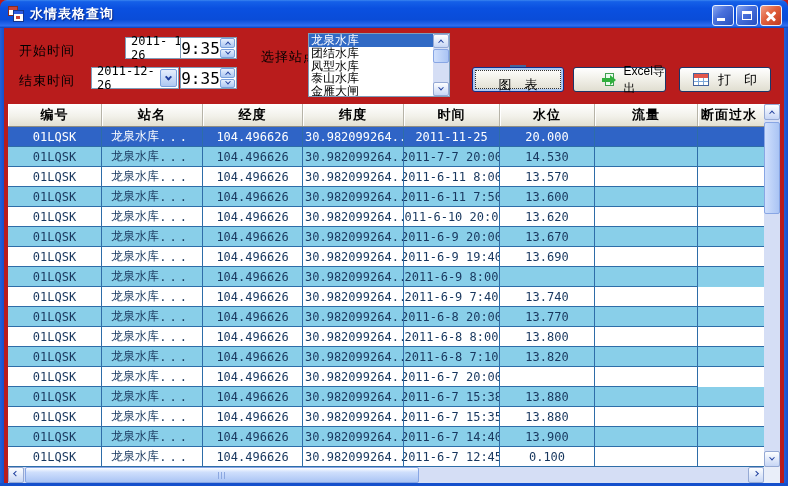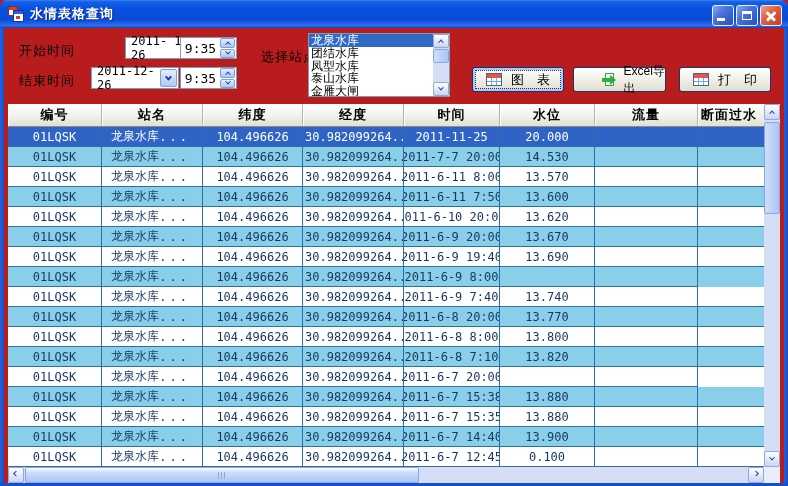--- a/index.html
+++ b/index.html
@@ -36,21 +36,21 @@
   .b-right { right:0; top:28px; width:4px; height:455px; }
   .b-bottom { left:0; bottom:0; width:788px; height:3px; background:#1550cc; }
 
   
   .lbl { position:absolute; font-size:13px; color:#000; letter-spacing:1px; }
   .datefield { position:absolute; height:22px; background:#fff; border:1px solid #7f9db9; display:flex; align-items:center; }
   .datefield .dtext { flex:1; font-size:12px; padding-left:5px; color:#000; font-family:"DejaVu Sans Mono", monospace; }
   .drop-btn { width:17px; height:18px; margin-right:1px; border:1px solid #7ba0dc; border-radius:2px;
               background:linear-gradient(180deg,#e5eefd,#aec8f2); display:flex; align-items:center; justify-content:center; }
   .spinfield { position:absolute; height:22px; background:#fff; border:1px solid #7f9db9; display:flex; align-items:center; }
-  .spinfield .stext { flex:1; text-align:center; font-size:13px; font-family:"DejaVu Sans Mono", monospace; }
+  .spinfield .stext { flex:1; text-align:center; font-size:16px; font-family:"DejaVu Sans Mono", monospace; }
   .spin-col { width:15px; height:20px; display:flex; flex-direction:column; gap:1px; margin-right:1px; }
   .spin-btn { flex:1; border:1px solid #7ba0dc; border-radius:2px; background:linear-gradient(180deg,#e5eefd,#aec8f2);
               display:flex; align-items:center; justify-content:center; }
 
   .chev { width:5px; height:5px; border-left:2px solid #1f3f9e; border-top:2px solid #1f3f9e; }
   .chev.up { transform:rotate(45deg) translate(1px,1px); }
   .chev.down { transform:rotate(225deg) translate(1px,1px); }
   .chev.left { transform:rotate(-45deg) translate(1px,-1px); }
   .chev.right { transform:rotate(135deg) translate(-1px,1px); }
   .chev.sm { width:4px; height:4px; border-width:1.5px; }
@@ -204,21 +204,21 @@
       <div class="sb-btn" style="top:0;">
           <span class="chev sm up"></span>
         </div>
       <div class="sb-thumb" style="top:15px; height:14px;"></div>
       <div class="sb-btn" style="top:48px;">
           <span class="chev sm down"></span>
         </div>
     </div>
   </div>
 
-  <div class="act-btn focused" style="left:472px; top:67px; width:92px;">
+  <div class="act-btn focused" style="left:472px; top:67px; width:92px;flex-direction:column;">
     <span class="tbl-icon"></span>
     <span>图　表</span>
   </div>
   <div class="act-btn" style="left:573px; top:67px; width:93px; font-size:12px;padding-left:28px;">
     <span class="xls-icon">
         <span class="page"></span>
         <span class="arr-bar"></span>
         <span class="arr-tip"></span>
       </span>
     <span>Excel导出</span>
@@ -228,23 +228,23 @@
     <span>打　印</span>
   </div>
 
   <div class="grid">
     <div class="grid-header">
 
         <div>编号</div>
 
         <div>站名</div>
 
+        <div>经度</div>
+
         <div>纬度</div>
-
-        <div>经度</div>
 
         <div>时间</div>
 
         <div>水位</div>
 
         <div>流量</div>
 
         <div>断面过水</div>
       </div>
 

